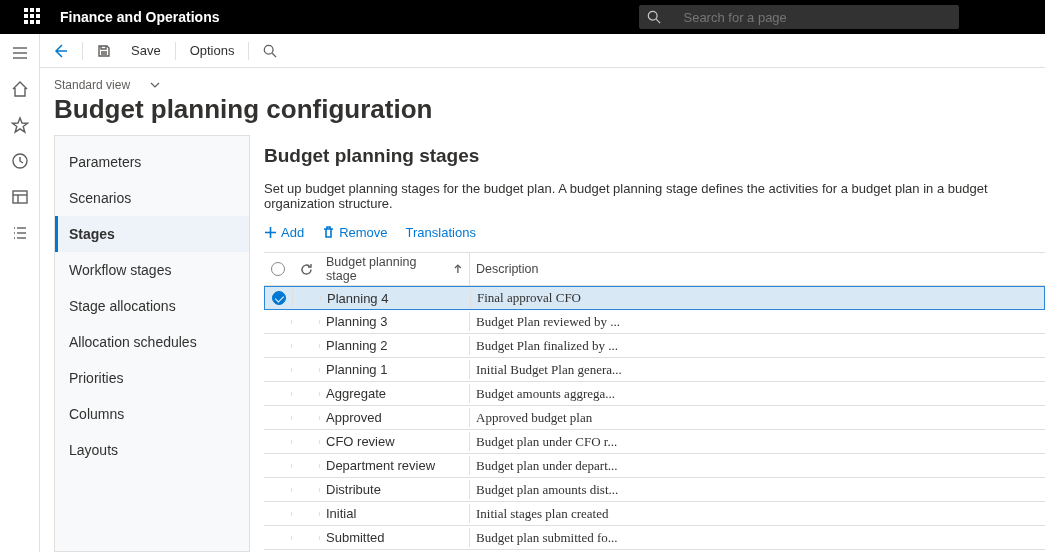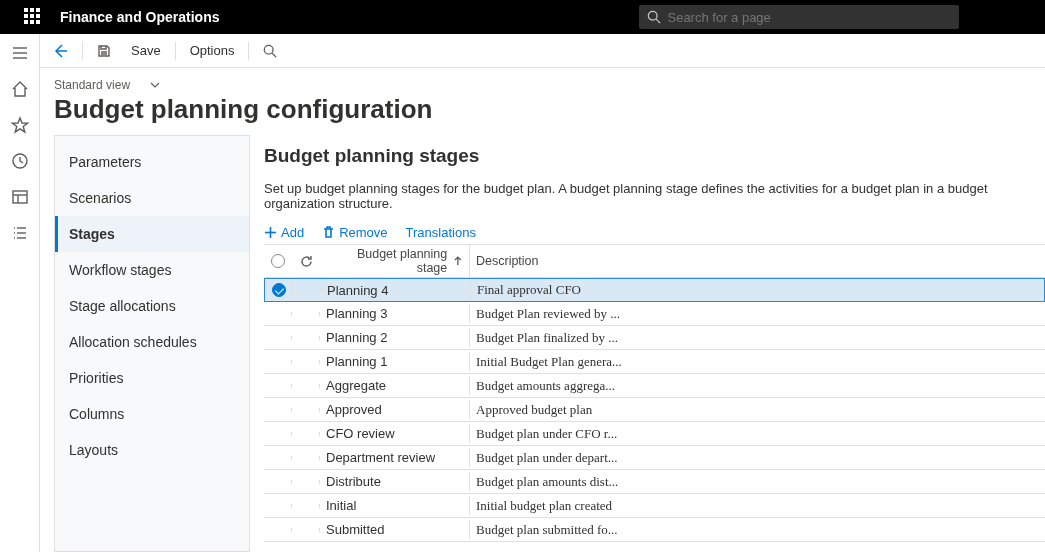--- a/index.html
+++ b/index.html
@@ -33,20 +33,21 @@
 .search-wrap {
   margin-left: 420px;
   width: 320px;
   height: 24px;
   background: #323232;
   border-radius: 2px;
   display: flex;
   align-items: center;
   padding: 0 8px;
   color: #c8c8c8;
+  gap: 16px;
 }
 .search-wrap svg { width: 14px; height: 14px; fill: #c8c8c8; margin-right: 6px; }
 .search-input {
   background: transparent;
   border: none;
   outline: none;
   color: #fff;
   font-size: 13px;
   flex: 1;
 }
@@ -114,23 +115,22 @@
   display: flex;
   align-items: flex-end;
   gap: 18px;
   margin-top: 14px;
   font-size: 13px;
   color: #0078d4;
 }
 .tool-item { display: flex; align-items: center; gap: 4px; cursor: pointer; }
 .tool-item svg { width: 13px; height: 13px; stroke: #0078d4; fill: none; stroke-width: 1.6; }
 .grid {
-  margin-top: 4px;
+  margin-top: 12px;
   border-top: 1px solid #e1dfdd;
-  text-align: right;
 }
 .grid-head, .grid-row {
   display: grid;
   grid-template-columns: 28px 28px 150px 560px;
   align-items: center;
   min-height: 24px;
   border-bottom: 1px solid #e1dfdd;
 }
 .grid-head { font-size: 12.5px; color: #464646; }
 .cell { padding: 2px 6px; display: flex; align-items: center; gap: 4px; overflow: hidden; white-space: nowrap; text-overflow: ellipsis; }
@@ -361,21 +361,21 @@
               <div class="grid-row">
                 <div class="cell"></div>
                 <div class="cell"></div>
                 <div class="cell">Distribute</div>
                 <div class="cell">Budget plan amounts dist...</div>
               </div>
               <div class="grid-row">
                 <div class="cell"></div>
                 <div class="cell"></div>
                 <div class="cell">Initial</div>
-                <div class="cell">Initial budget plan created</div>
+                <div class="cell">Initial stages plan created</div>
               </div>
               <div class="grid-row">
                 <div class="cell"></div>
                 <div class="cell"></div>
                 <div class="cell">Submitted</div>
                 <div class="cell">Budget plan submitted fo...</div>
               </div>
             </div>
         </div>
       </div>

